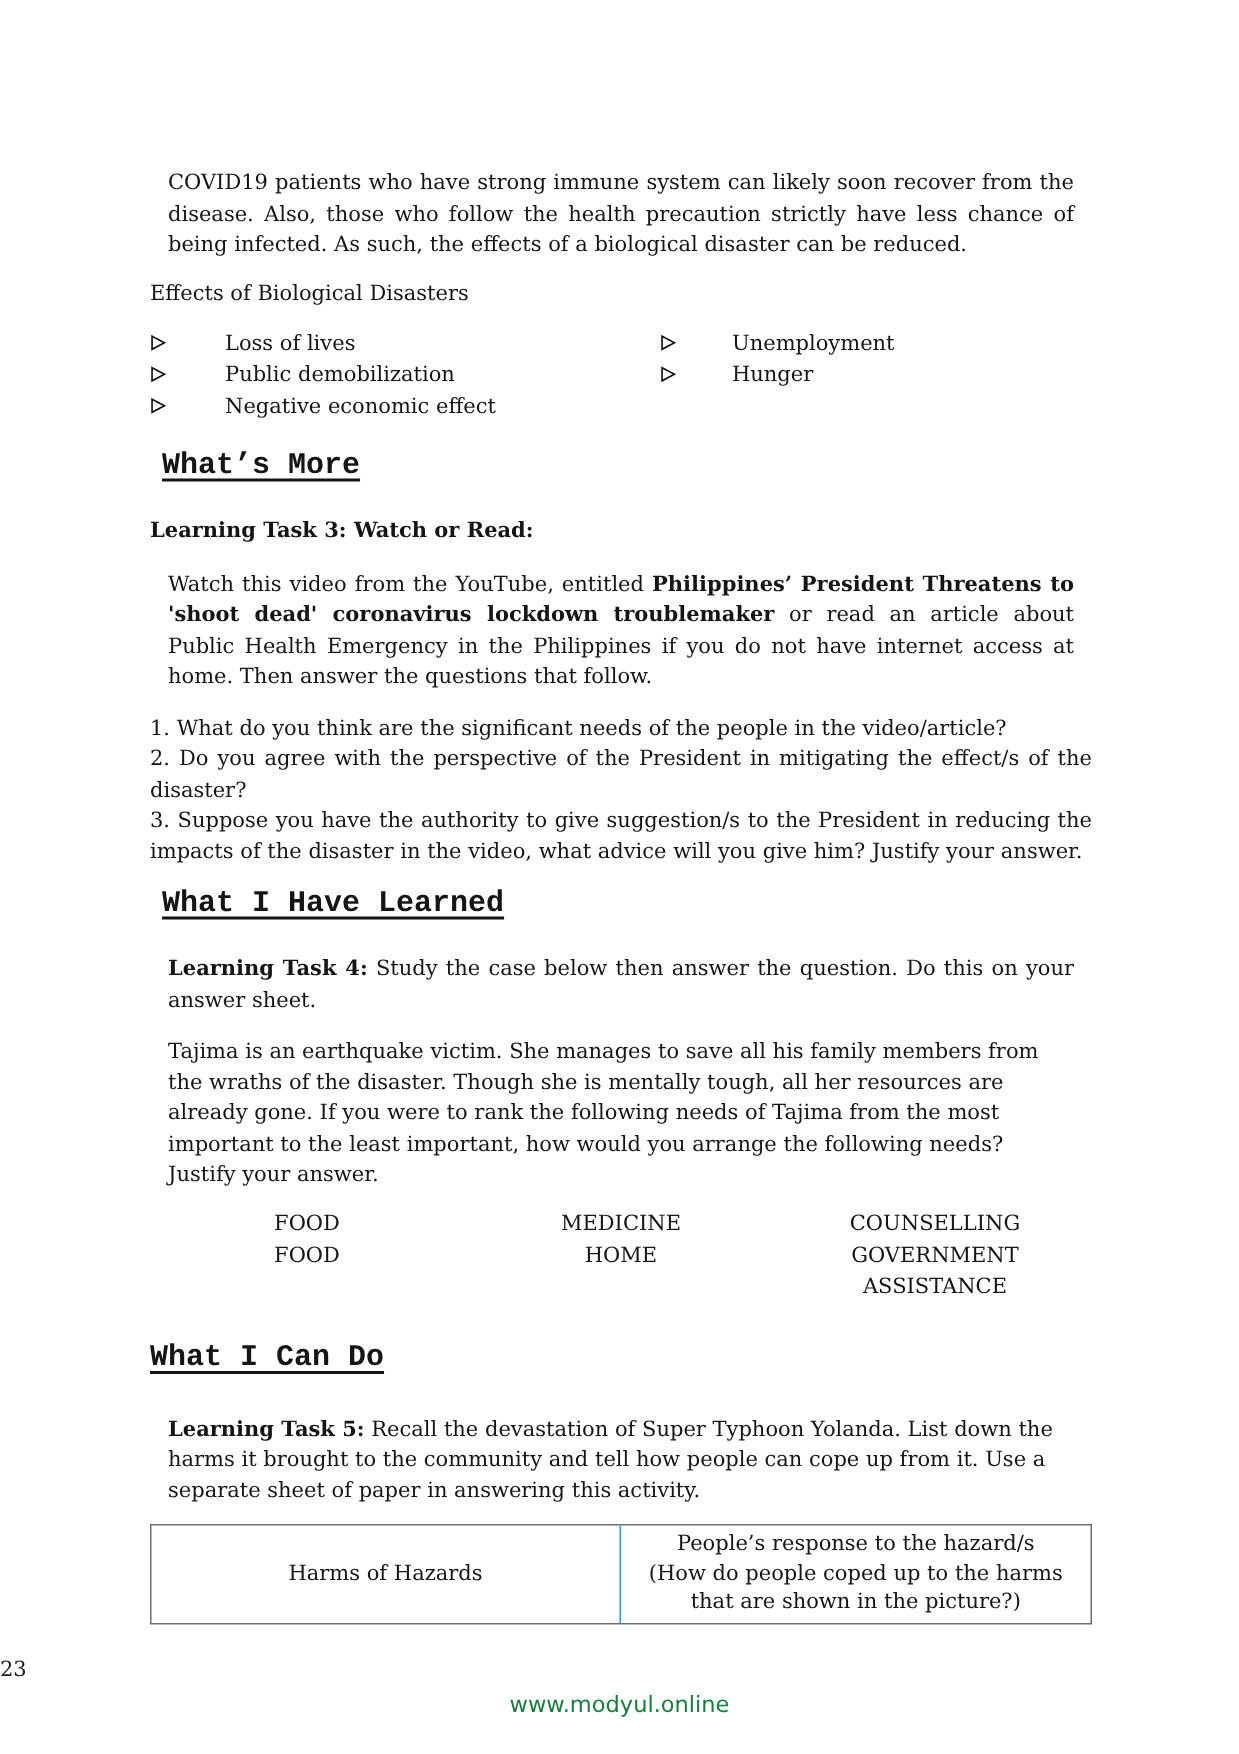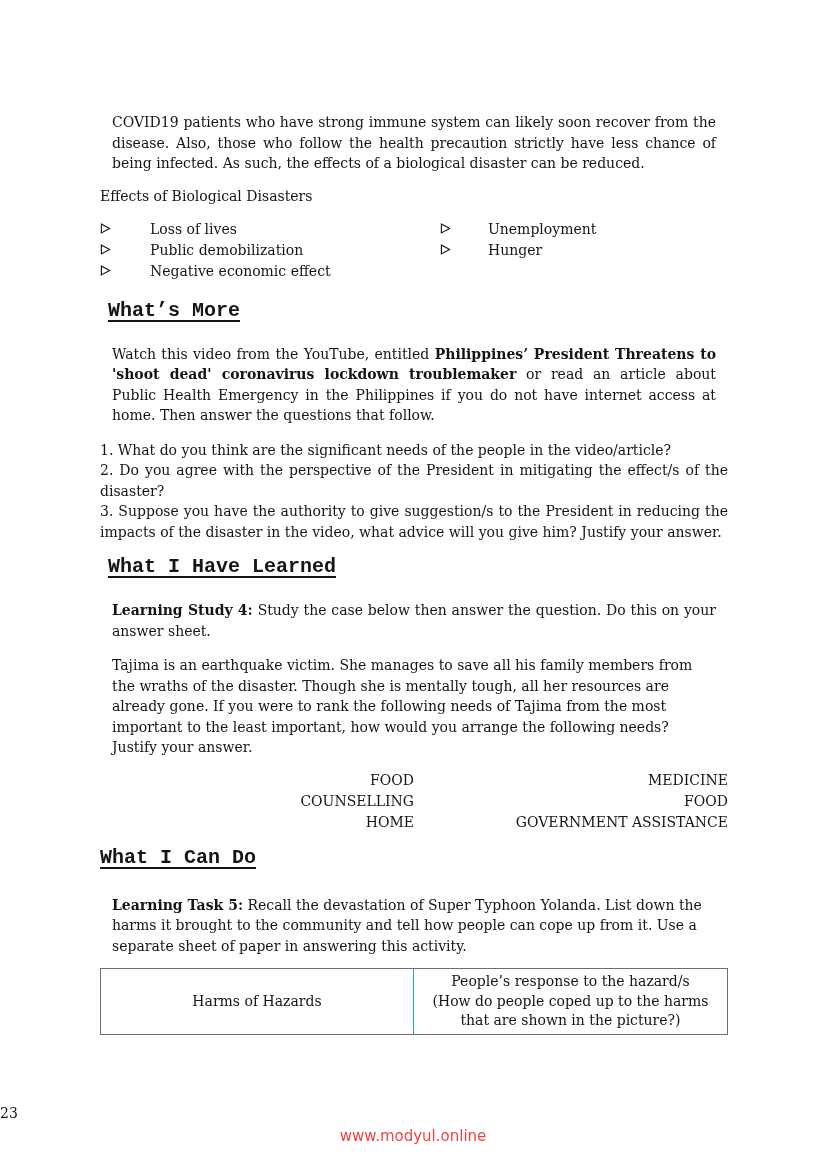--- a/index.html
+++ b/index.html
@@ -63,25 +63,25 @@
     line-height: 20px;
     font-weight: bold;
     margin: 0 0 16px 0;
   }
 
   .questions { margin: 0 0 12px 0; }
   .questions .para { margin: 0; }
 
   .needs {
     display: grid;
-    grid-template-columns: 1fr 1fr;
-    text-align: right;
+    grid-template-columns: 1fr 1fr 1fr;
+    text-align: center;
     font-size: 14px;
     line-height: 21px;
-    margin: 8px 0 12px 0;
+    margin: 8px 0 24px 0;
   }
 
   .heading-cando { margin: 0 0 24px 0; }
 
   .harms-table {
     display: grid;
     grid-template-columns: 1fr 1fr;
     border: 1px solid #6e6e6e;
     margin-top: 12px;
   }
@@ -105,21 +105,21 @@
     width: 100%;
     font-size: 14px;
   }
   .watermark {
     position: absolute;
     bottom: 24px;
     left: 0;
     width: 100%;
     text-align: center;
     font-size: 15px;
-    color: #ef4444;
+    color: #15803d;
     font-family: "DejaVu Sans", "Liberation Sans", sans-serif;
   }
 </style>
 </head>
 <body>
 
 <div class="page">
   <div class="content">
 
     <p class="para just mb12">COVID19 patients who have strong immune system can likely soon recover from the disease. Also, those who follow the health precaution strictly have less chance of being infected. As such, the effects of a biological disaster can be reduced.</p>
@@ -158,32 +158,33 @@
             <path d="M1.5 1.2 L10.5 6 L1.5 10.8 Z" fill="#ffffff" stroke="#111111" stroke-width="1.2"></path>
           </svg>
         </span>
       <span>Negative economic effect</span>
       <span></span>
       <span></span>
     </div>
 
     <div class="section-heading indent8"><span class="u">What’s More</span></div>
 
+    <div class="task-title">Learning Task 3: Watch or Read:</div>
 
     <p class="para just mb14"><span>Watch this video from the YouTube, entitled </span><span class="b">Philippines’ President Threatens to 'shoot dead' coronavirus lockdown troublemaker</span><span> or read an article about Public Health Emergency in the Philippines if you do not have internet access at home. Then answer the questions that follow.</span></p>
 
     <div class="questions">
       <p class="para just">1. What do you think are the significant needs of the people in the video/article?</p>
       <p class="para just">2. Do you agree with the perspective of the President in mitigating the effect/s of the disaster?</p>
       <p class="para just">3. Suppose you have the authority to give suggestion/s to the President in reducing the impacts of the disaster in the video, what advice will you give him? Justify your answer.</p>
     </div>
 
     <div class="section-heading indent8"><span class="u">What I Have Learned</span></div>
 
-    <p class="para just mb14"><span class="b">Learning Study 4:</span><span> Study the case below then answer the question. Do this on your answer sheet.</span></p>
+    <p class="para just mb14"><span class="b">Learning Task 4:</span><span> Study the case below then answer the question. Do this on your answer sheet.</span></p>
 
     <p class="para mb12">Tajima is an earthquake victim. She manages to save all his family members from the wraths of the disaster. Though she is mentally tough, all her resources are already gone. If you were to rank the following needs of Tajima from the most important to the least important, how would you arrange the following needs? Justify your answer.</p>
 
     <div class="needs">
       <span>FOOD</span>
       <span>MEDICINE</span>
       <span>COUNSELLING</span>
       <span>FOOD</span>
       <span>HOME</span>
       <span>GOVERNMENT ASSISTANCE</span>

